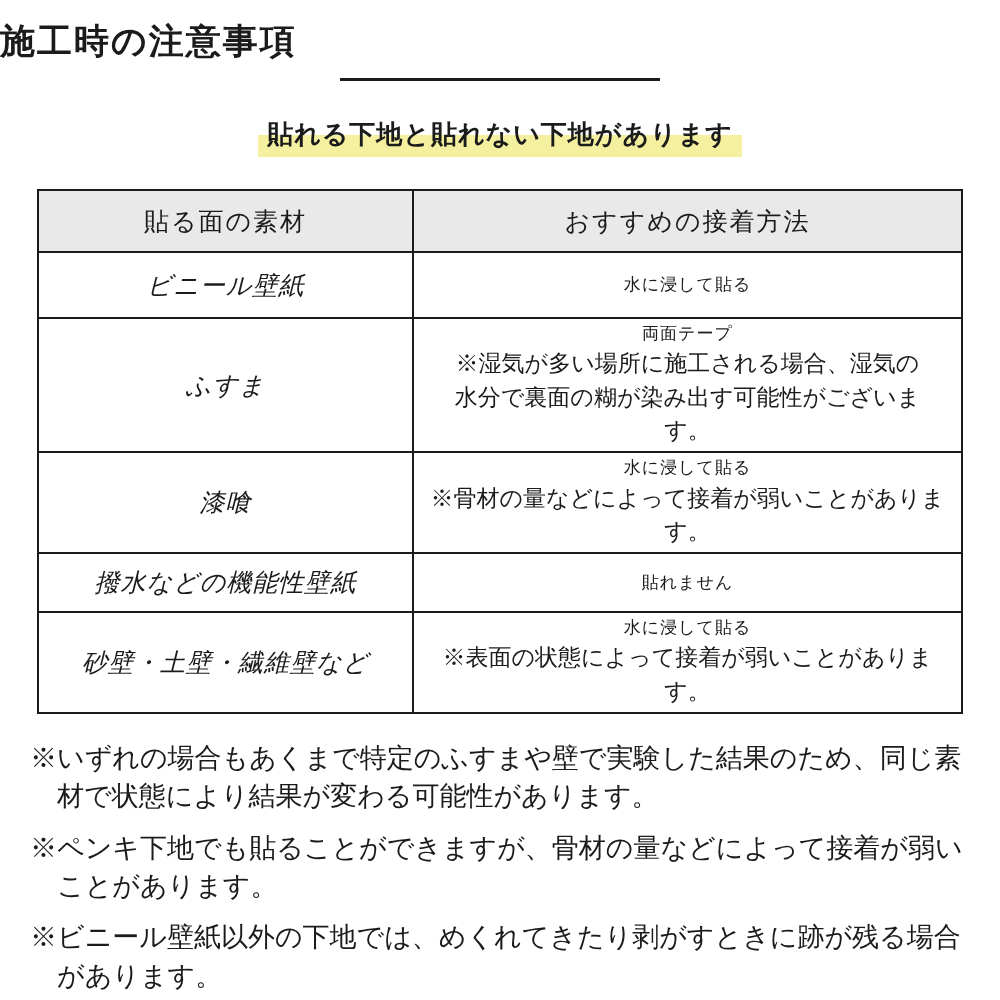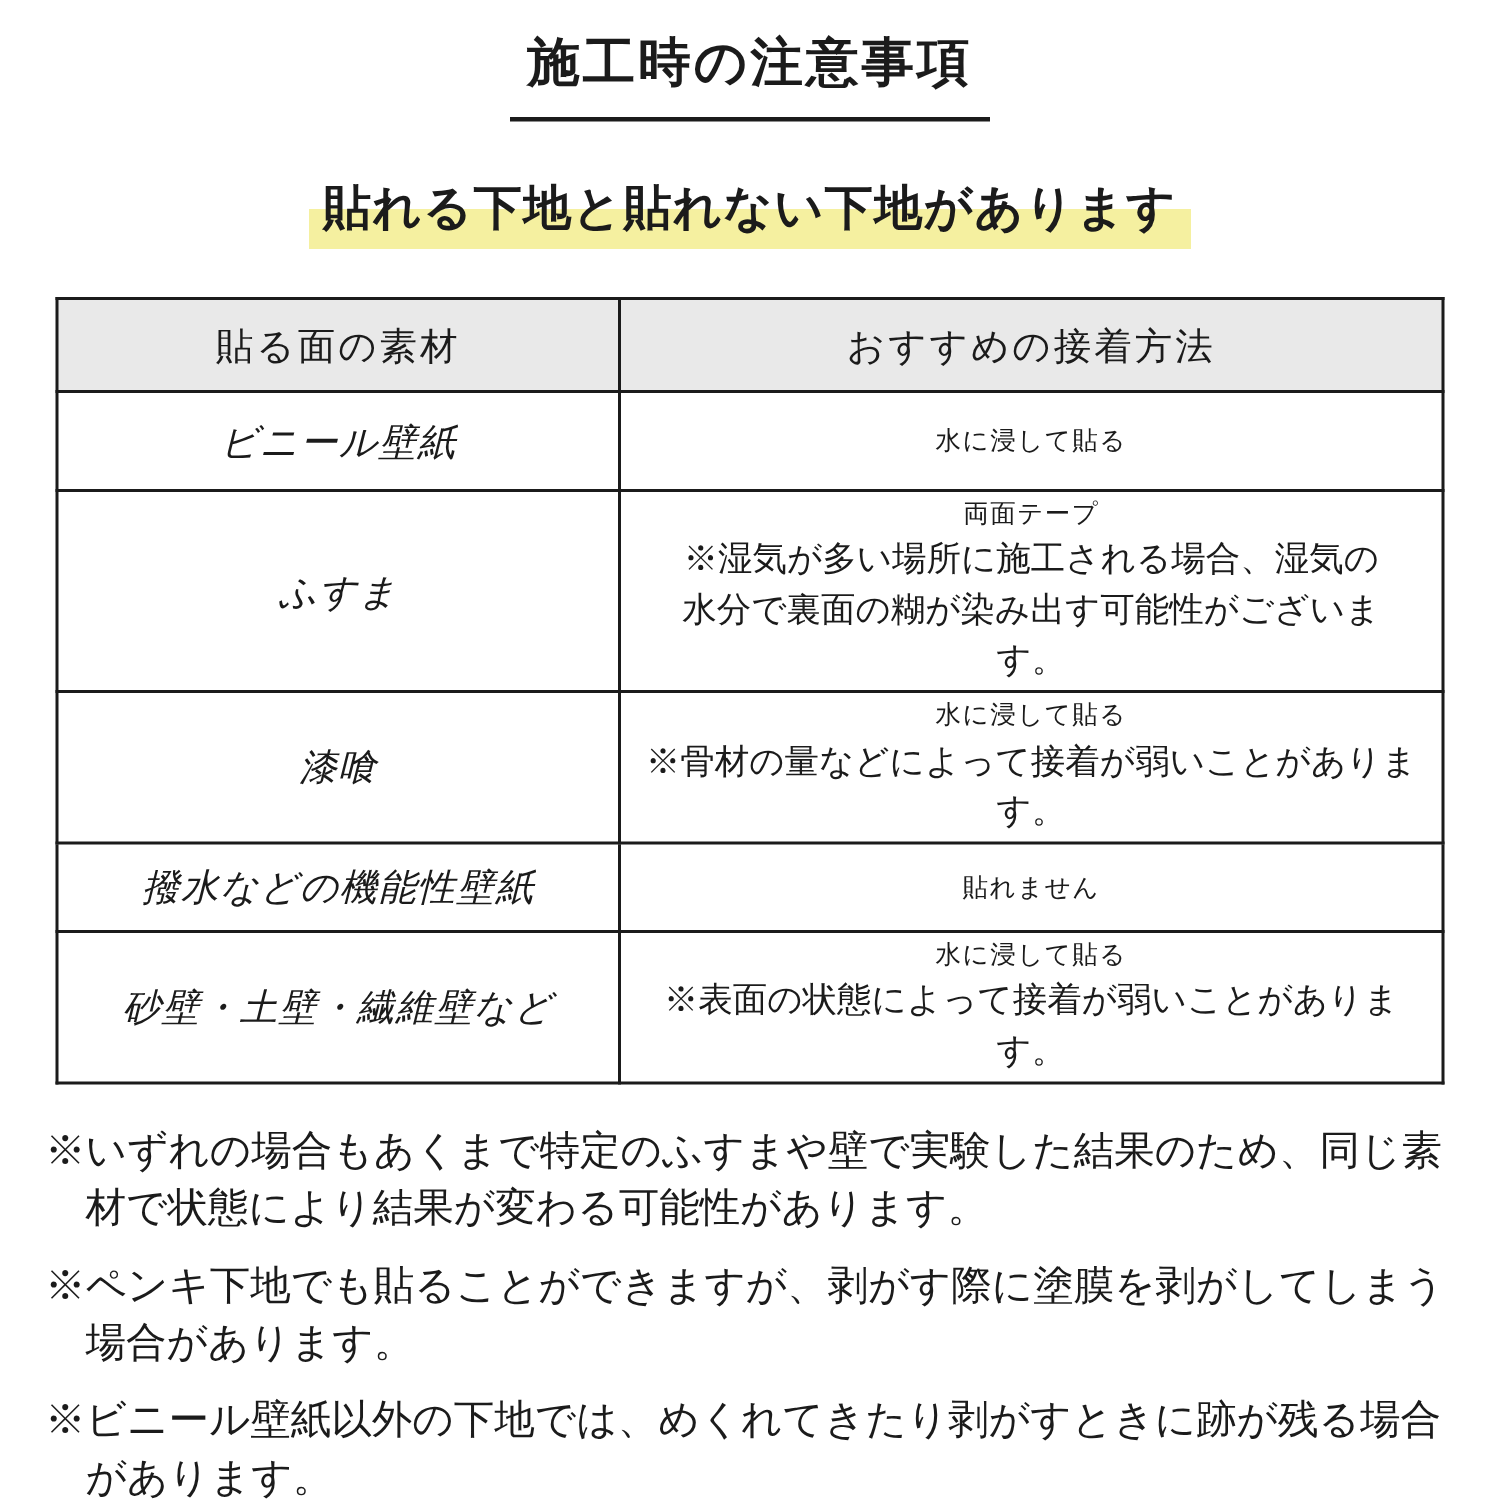--- a/index.html
+++ b/index.html
@@ -14,35 +14,34 @@
     width: 1000px; height: 1000px;
     background: #ffffff;
     color: var(--ink);
     font-family: "Liberation Sans", sans-serif;
     overflow: hidden;
   }
   .page { padding-top: 18px; }
 
   .page-title {
     margin: 0;
-    text-align: center;
     font-size: 35px;
     font-weight: 700;
     letter-spacing: 2px;
   }
   .title-underline {
     width: 320px; height: 3px;
     background: var(--border);
     margin: 13px auto 0;
   }
 
   .subtitle-wrap { text-align: center; margin-top: 36px; }
   .subtitle {
     display: inline-block;
-    font-size: 32px;
+    font-size: 26px;
     font-weight: 700;
     letter-spacing: 1px;
     padding: 0 9px 5px;
     background: linear-gradient(to bottom, transparent 45%, var(--hl) 45%);
   }
 
   table.adhesion-table {
     border-collapse: collapse;
     table-layout: fixed;
     width: 924px;
@@ -164,21 +163,21 @@
     </tbody>
   </table>
 
   <div class="footnotes">
     <div class="footnote">
       <span class="marker">※</span>
       <span class="text">いずれの場合もあくまで特定のふすまや壁で実験した結果のため、同じ素材で状態により結果が変わる可能性があります。</span>
     </div>
     <div class="footnote">
       <span class="marker">※</span>
-      <span class="text">ペンキ下地でも貼ることができますが、剥がす際に塗膜を剥がしてしまう場合があります。</span>
+      <span class="text">ペンキ下地でも貼ることができますが、骨材の量などによって接着が弱いことがあります。</span>
     </div>
     <div class="footnote">
       <span class="marker">※</span>
       <span class="text">ビニール壁紙以外の下地では、めくれてきたり剥がすときに跡が残る場合があります。</span>
     </div>
   </div>
 
 </div>
 
 </body></html>

